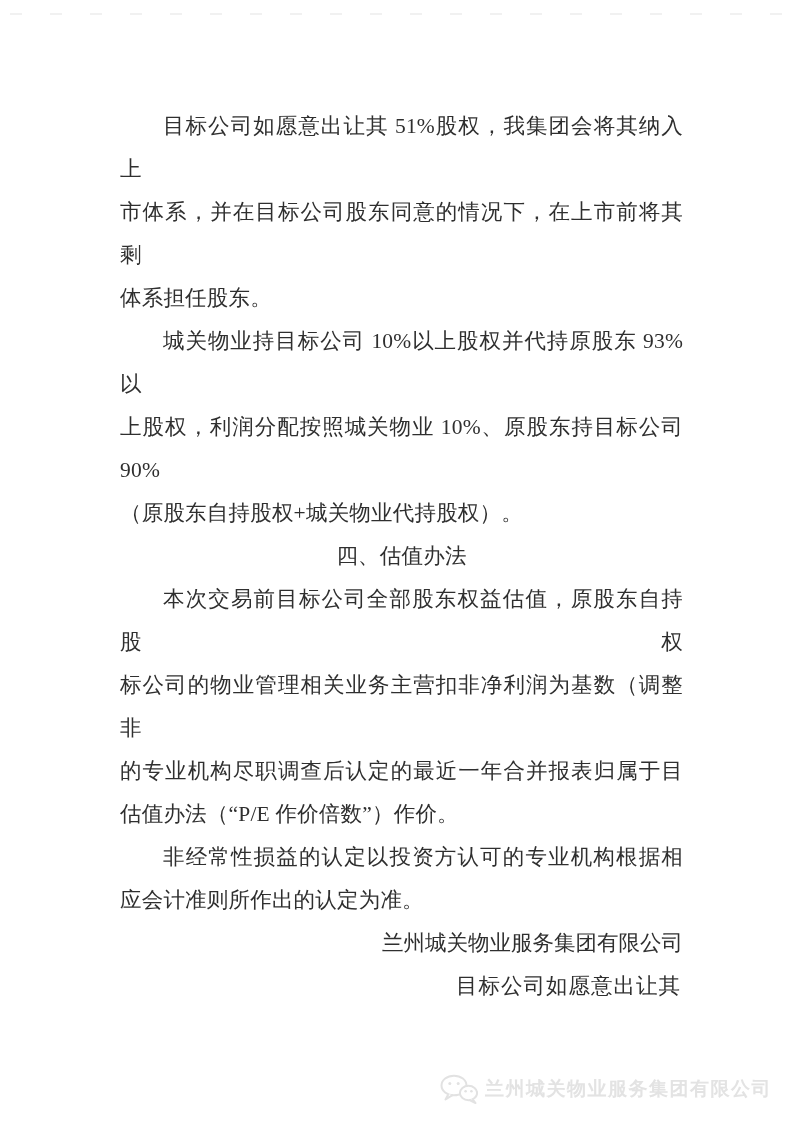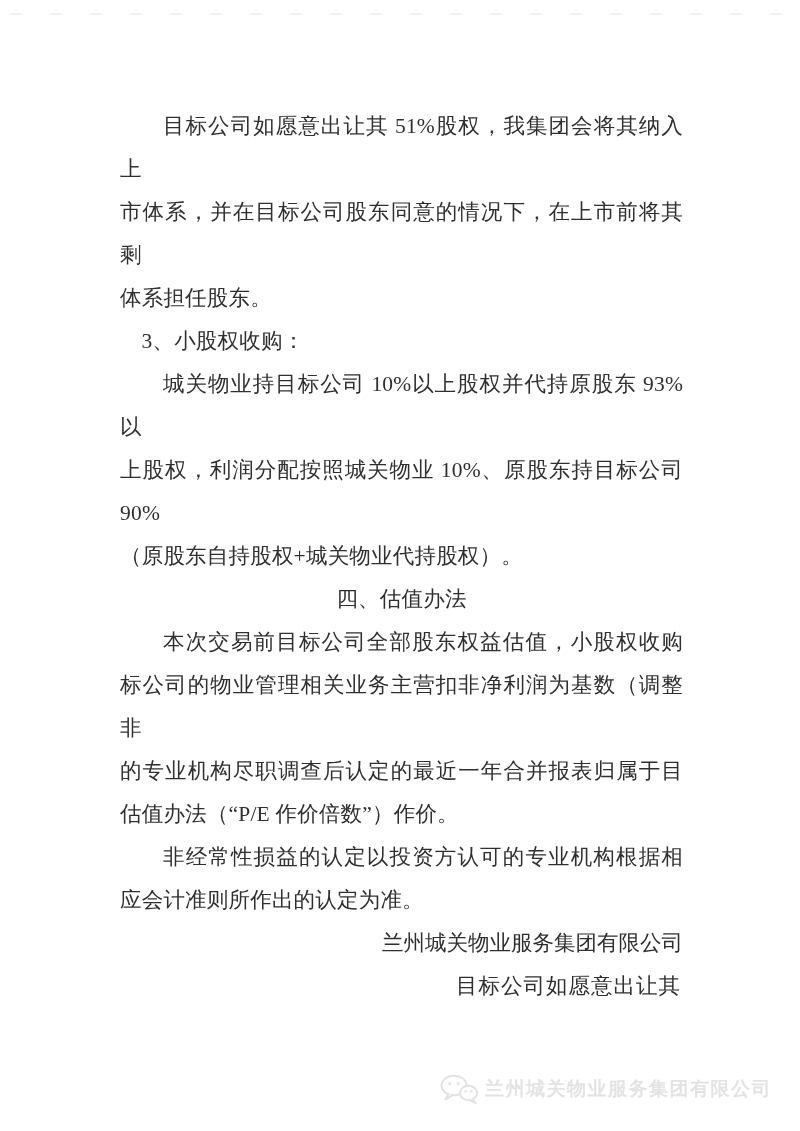--- a/index.html
+++ b/index.html
@@ -69,26 +69,25 @@
 <body>
 
 <div class="page">
 
   <div class="top-artifact"></div>
 
   <div class="doc-body">
       <div class="line just" style="text-indent: 2em;">目标公司如愿意出让其 51%股权，我集团会将其纳入上</div>
       <div class="line just" style="text-indent: 0em;">市体系，并在目标公司股东同意的情况下，在上市前将其剩</div>
       <div class="line" style="text-indent: 0em;">体系担任股东。</div>
-      <div class="line" style="text-indent: 1em;">3、小股权收购：</div>
       <div class="line just" style="text-indent: 2em;">城关物业持目标公司 10%以上股权并代持原股东 93%以</div>
       <div class="line just" style="text-indent: 0em;">上股权，利润分配按照城关物业 10%、原股东持目标公司 90%</div>
       <div class="line" style="text-indent: 0em;">（原股东自持股权+城关物业代持股权）。</div>
       <div class="line" style="text-indent: 0em; text-align: center;">四、估值办法</div>
-      <div class="line just" style="text-indent: 2em;">本次交易前目标公司全部股东权益估值，小股权收购</div>
+      <div class="line just" style="text-indent: 2em;">本次交易前目标公司全部股东权益估值，原股东自持股权</div>
       <div class="line just" style="text-indent: 0em;">标公司的物业管理相关业务主营扣非净利润为基数（调整非</div>
       <div class="line just" style="text-indent: 0em;">的专业机构尽职调查后认定的最近一年合并报表归属于目</div>
       <div class="line" style="text-indent: 0em;">估值办法（“P/E 作价倍数”）作价。</div>
       <div class="line just" style="text-indent: 2em;">非经常性损益的认定以投资方认可的专业机构根据相</div>
       <div class="line" style="text-indent: 0em;">应会计准则所作出的认定为准。</div>
     </div>
 
   <div class="sig">
     <div class="sig-company">兰州城关物业服务集团有限公司</div>
     <div class="sig-date">目标公司如愿意出让其</div>

